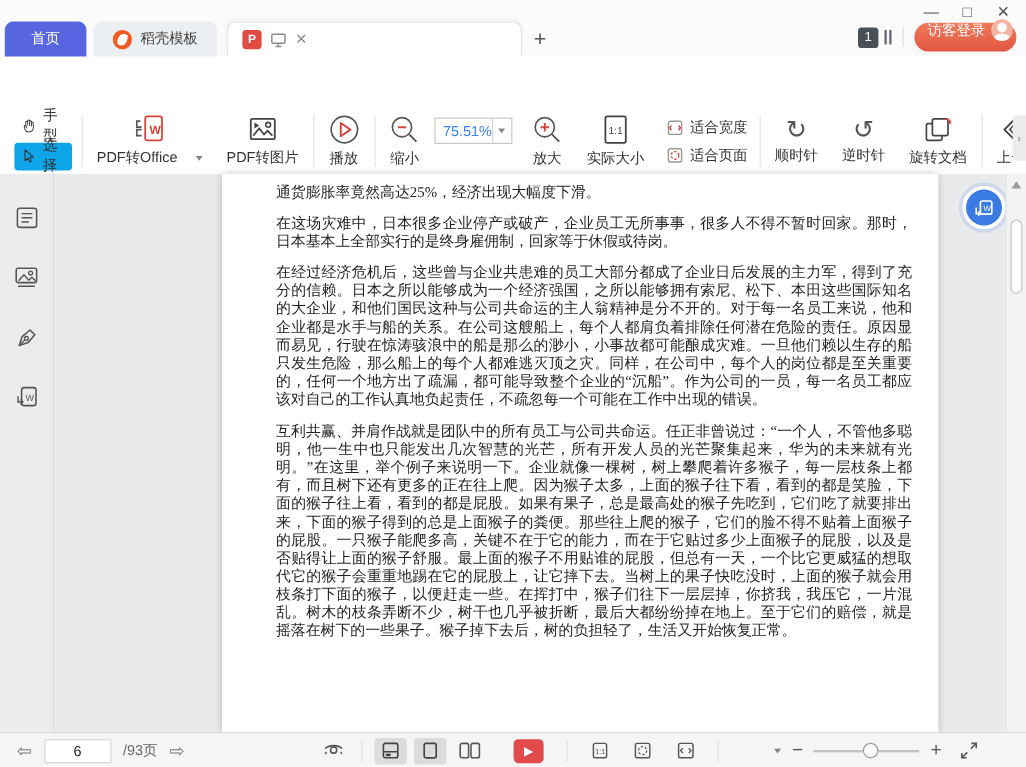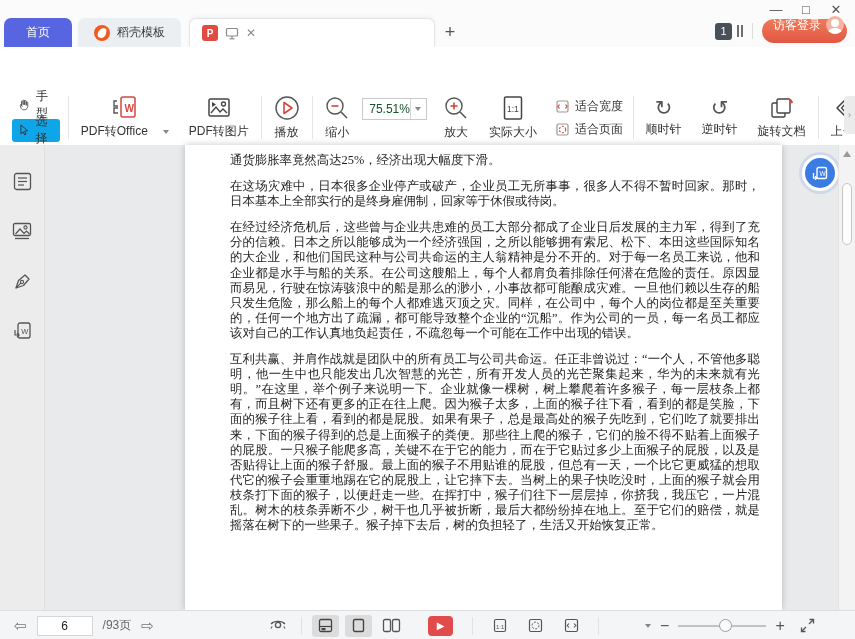--- a/index.html
+++ b/index.html
@@ -52,21 +52,21 @@
 
   
   .bigbar { position:absolute; left:0; top:88px; width:855px; height:60px; background:#fff; border-bottom:1px solid #e3e3e3; display:flex; align-items:stretch; }
   .tool-left { width:88px; padding:5px 6px 5px 12px; display:flex; flex-direction:column; justify-content:center; gap:2px; }
   .tool-row { display:flex; align-items:center; gap:6px; height:23px; padding:0 6px; border-radius:3px; color:#333; }
   .tool-row.sel { background:#0ea5e9; }
   .bb-sep { width:1px; background:#e5e5e5; margin:8px 2px; }
   .big-btn { display:flex; flex-direction:column; align-items:center; justify-content:center; gap:3px; padding:4px 10px; color:#333; }
   .big-btn .lbl { display:flex; align-items:center; gap:15px; white-space:nowrap; }
   .zoom-combo { align-self:center; width:92px; height:22px; border:1px solid #c9c9c9; background:#fff; display:flex; align-items:center; margin:0 6px 18px 2px; }
-  .zoom-combo .val { flex:1; padding-left:6px; color:#14532d; }
+  .zoom-combo .val { flex:1; padding-left:6px; color:#3b82f6; }
   .zoom-combo .dd { width:16px; height:100%; border-left:1px solid #d5d5d5; display:flex; align-items:center; justify-content:center; }
   .fit-col { display:flex; flex-direction:column; justify-content:center; gap:6px; padding:0 8px; }
   .fit-item { display:flex; align-items:center; gap:5px; color:#333; white-space:nowrap; }
   .rot-glyph { font-size:21px; color:#555; line-height:20px; font-family:"DejaVu Sans", sans-serif; }
   .prev-clip { overflow:hidden; width:46px; padding-right:0; }
   .edge-expand { position:absolute; right:0; top:96px; width:11px; height:38px; background:#ebebeb; border-radius:4px 0 0 4px; display:flex; align-items:center; justify-content:center; color:#888; font-size:9px; }
 
   
   .content { position:absolute; left:0; top:145px; width:855px; height:465px; background:#e9eaeb; }
   .side-rail { position:absolute; left:0; top:0; width:45px; height:100%; background:#ececed; border-right:1px solid #e0e0e0; display:flex; flex-direction:column; align-items:center; padding-top:24px; gap:26px; }

